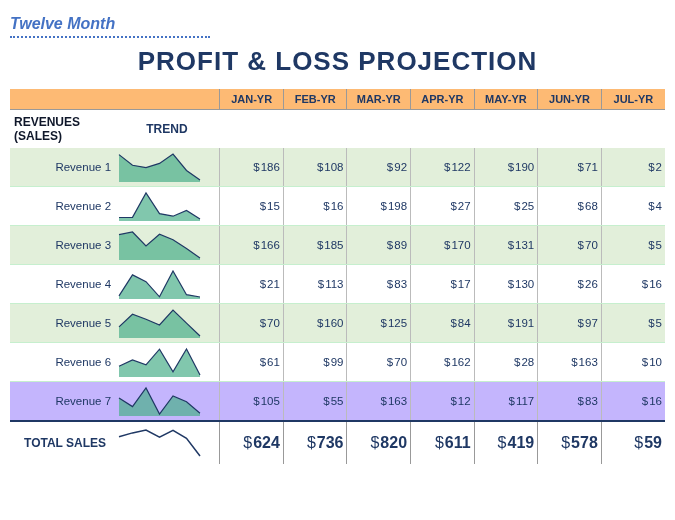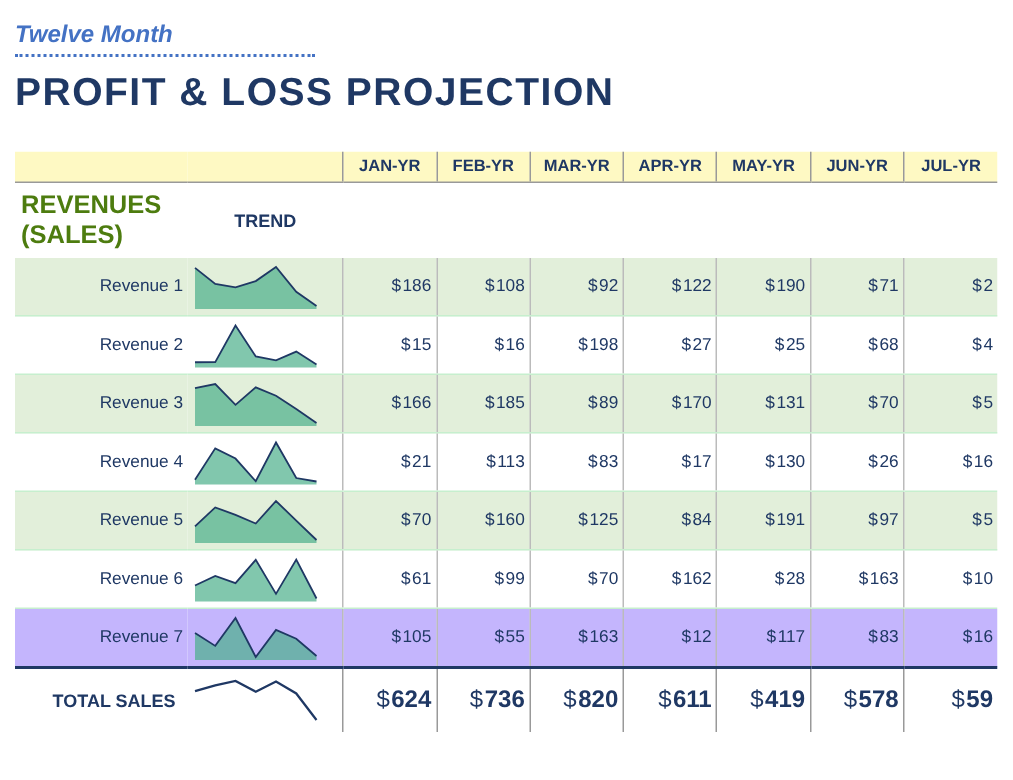--- a/index.html
+++ b/index.html
@@ -31,38 +31,39 @@
       border: none;
       border-top: 2px dotted #4472C4;
       width: 200px;
       margin-top: 3px;
     }
 
     .main-title {
       font-size: 26px;
       font-weight: bold;
       color: #1F3864;
-      margin: 8px 0 24px 0;
+      margin: 8px 0 12px 0;
       letter-spacing: 1px;
+      text-align: center;
     }
 
     .table-wrapper {
       overflow-x: hidden;
       width: 100%;
     }
 
     table {
       border-collapse: collapse;
       width: 100%;
       font-size: 11.5px;
     }
 
     
     .header-row th {
-      background: #fef9c3;
+      background: #fdba74;
       color: #1F3864;
       font-weight: bold;
       text-align: center;
       padding: 4px 3px;
       border-left: 1px solid #999;
       border-bottom: 1px solid #999;
       white-space: nowrap;
       font-size: 11px;
     }
 
@@ -165,21 +166,21 @@
           <th>MAR-YR</th>
           <th>APR-YR</th>
           <th>MAY-YR</th>
           <th>JUN-YR</th>
           <th>JUL-YR</th>
         </tr>
       </thead>
       <tbody id="table-body">
 
         <tr class="section-header">
-          <td style="font-weight:bold;font-size:17px;color:#4d7c0f;">REVENUES (SALES)</td>
+          <td style="font-weight:bold;font-size:12px;color:#0f172a;">REVENUES (SALES)</td>
           <td style="font-weight:bold;font-size:12px;color:#1F3864;text-align:center;">TREND</td>
           <td colspan="7"></td>
         </tr>
 
       <tr class="data-row" style="background: rgb(226, 239, 218);">
             <td class="row-label">Revenue 1</td>
             <td class="trend-cell">
               <svg class="sparkline" width="85" height="34" viewBox="0 0 85 34">
     <path d="M2.0,4.6 L15.5,15.3 L29.0,17.6 L42.5,13.4 L56.0,4.0 L69.5,20.5 L83.0,30.0 L83.0,32 L2.0,32 Z" fill="#4CAF8A" fill-opacity="0.7" stroke="none"></path>
     <path d="M2.0,4.6 L15.5,15.3 L29.0,17.6 L42.5,13.4 L56.0,4.0 L69.5,20.5 L83.0,30.0" fill="none" stroke="#1F3864" stroke-width="1.2"></path>

